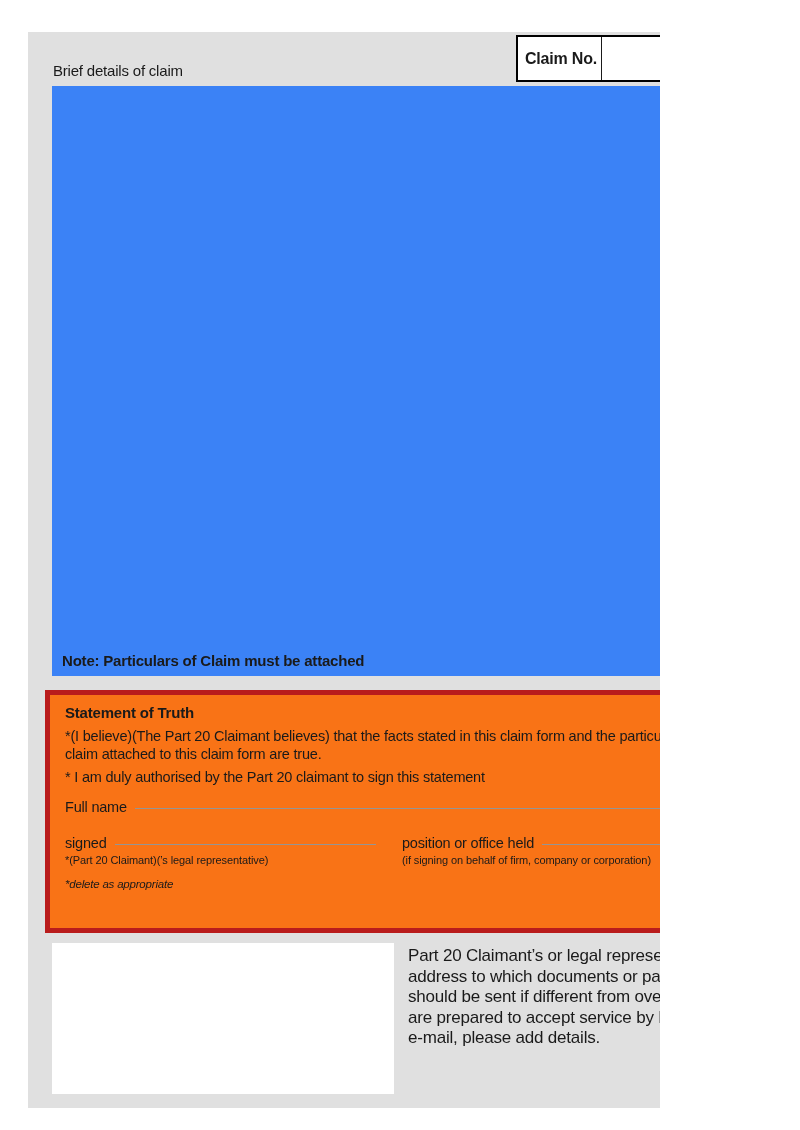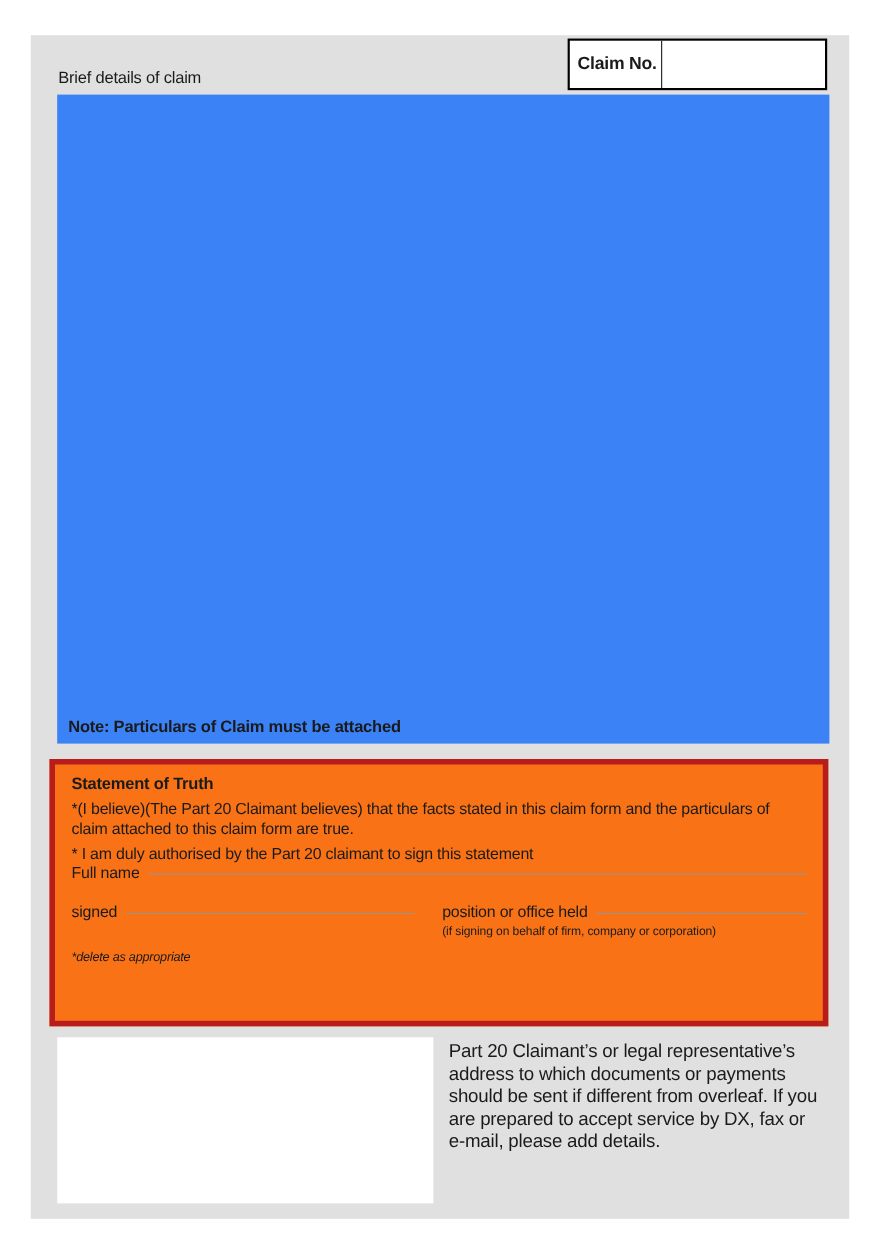--- a/index.html
+++ b/index.html
@@ -4,21 +4,21 @@
 <style>
   * { margin: 0; padding: 0; box-sizing: border-box; }
   html, body { background: #ffffff; }
   body {
     font-family: "Liberation Sans", sans-serif;
     color: #1a1a1a;
     -webkit-font-smoothing: antialiased;
   }
   .sheet {
     position: relative;
-    width: 800px;
+    width: 660px;
     height: 1130px;
     background: #ffffff;
     overflow: hidden;
   }
   .page-bg {
     position: absolute;
     left: 28px; top: 32px;
     width: 744px; height: 1076px;
     background: #e0e0e0;
   }
@@ -102,21 +102,21 @@
     align-items: baseline;
   }
   .field-row .rule {
     flex: 1;
     border-bottom: 1px solid #959595;
     margin-left: 8px;
     transform: translateY(-3px);
     min-height: 1px;
     font-size: 14px;
   }
-  .row-fullname { }
+  .row-fullname { margin-top: 13px; }
   .row-firmname { margin-top: 10px; }
 
   .sign-row {
     display: flex;
     margin-top: 20px;
   }
   .sign-col-left {
     width: 311px;
     margin-right: 26px;
     flex: none;
@@ -179,20 +179,21 @@
       <span class="rule"></span>
     </div>
 
 
     <div class="sign-row">
       <div class="sign-col-left">
         <div class="field-row">
           <span>signed</span>
           <span class="rule"></span>
         </div>
+        <div class="sub-label">*(Part 20 Claimant)(’s legal representative)</div>
       </div>
       <div class="sign-col-right">
         <div class="field-row">
           <span>position or office held</span>
           <span class="rule"></span>
         </div>
         <div class="sub-label">(if signing on behalf of firm, company or corporation)</div>
       </div>
     </div>
 

